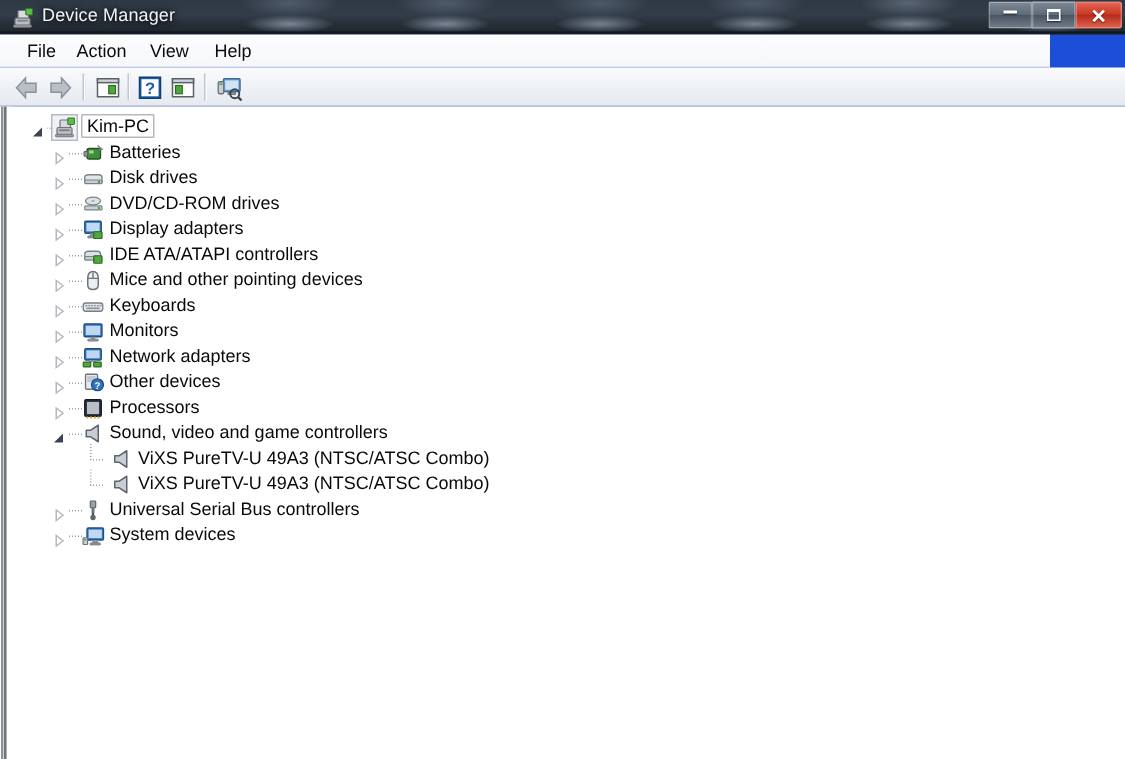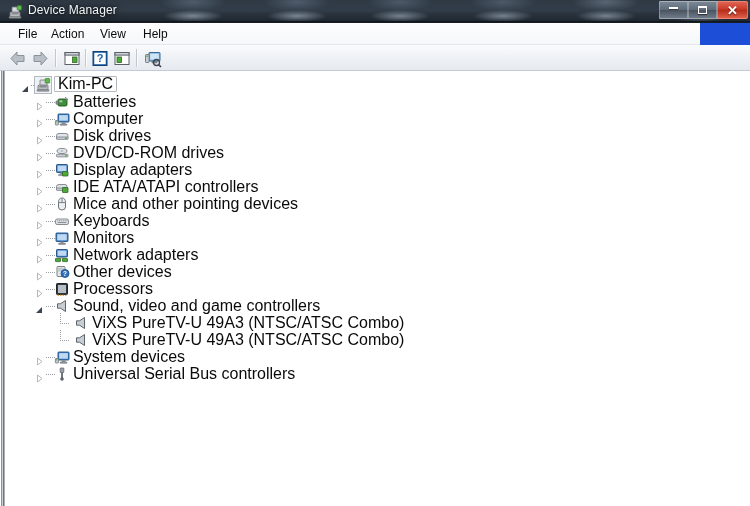--- a/index.html
+++ b/index.html
@@ -190,21 +190,21 @@
 
   .row {
     position: relative;
     height: 17px;
     white-space: nowrap;
     cursor: default;
   }
   .row-label {
     position: absolute;
     top: 1px;
-    font-size: 16px;
+    font-size: 12px;
     color: #0a0a0a;
     white-space: nowrap;
     line-height: 15px;
     text-align: center;
   }
   
   .d0 .twisty { left: 13px; }
   .d0 .node-icon { left: 27px; }
   .d0 .row-label { left: 46px; }
 
@@ -400,39 +400,20 @@
           <svg width="16" height="16" viewBox="0 0 16 16">
             <rect x="4" y="5" width="9" height="7" rx="1.4" fill="#3f8f3a" stroke="#20531d" stroke-width="0.9"></rect>
             <rect x="5.4" y="6.3" width="3" height="2" fill="#9ed498"></rect>
             <rect x="2" y="7" width="2.4" height="3.2" rx="0.5" fill="#8f969d" stroke="#5c6269" stroke-width="0.7"></rect>
             <path d="M11 3 L14 5.5 L12 6" fill="none" stroke="#7d848b" stroke-width="1"></path>
           </svg>
         </span>
         <span class="row-label">Batteries</span>
       </div>
 
-      <div class="row d1">
-        <span class="twisty">
-          <svg width="9" height="9" viewBox="0 0 9 9">
-              <path d="M2.5 1 L7 4.5 L2.5 8 Z" fill="none" stroke="#b3b9c0" stroke-width="1"></path>
-            </svg>
-        </span>
-        <span class="conn-stub"></span>
-        <span class="node-icon">
-          <svg width="16" height="16" viewBox="0 0 16 16">
-            <rect x="4" y="3" width="11" height="8" rx="0.8" fill="#3f7fc4" stroke="#1f4d82" stroke-width="0.9"></rect>
-            <rect x="5.1" y="4.1" width="8.8" height="5.6" fill="#bfd9f2"></rect>
-            <rect x="7.5" y="11" width="4" height="2" fill="#8d949c"></rect>
-            <rect x="6" y="13" width="7" height="1.3" rx="0.4" fill="#9aa1a8" stroke="#646b73" stroke-width="0.5"></rect>
-            <rect x="1.4" y="9.5" width="3" height="4.5" rx="0.5" fill="#c8ced5" stroke="#6c737b" stroke-width="0.8"></rect>
-            <rect x="2" y="10.4" width="1.6" height="0.9" fill="#4fa83a"></rect>
-          </svg>
-        </span>
-        <span class="row-label">Computer</span>
-      </div>
 
       <div class="row d1">
         <span class="twisty">
           <svg width="9" height="9" viewBox="0 0 9 9">
               <path d="M2.5 1 L7 4.5 L2.5 8 Z" fill="none" stroke="#b3b9c0" stroke-width="1"></path>
             </svg>
         </span>
         <span class="conn-stub"></span>
         <span class="node-icon">
           <svg width="16" height="16" viewBox="0 0 16 16">
@@ -656,44 +637,44 @@
 
       <div class="row d1">
         <span class="twisty">
           <svg width="9" height="9" viewBox="0 0 9 9">
               <path d="M2.5 1 L7 4.5 L2.5 8 Z" fill="none" stroke="#b3b9c0" stroke-width="1"></path>
             </svg>
         </span>
         <span class="conn-stub"></span>
         <span class="node-icon">
           <svg width="16" height="16" viewBox="0 0 16 16">
+            <rect x="6.2" y="2" width="3.6" height="4.5" rx="0.5" fill="#9aa1a8" stroke="#5d646c" stroke-width="0.8"></rect>
+            <rect x="7" y="6.3" width="2" height="3.5" fill="#6e757d"></rect>
+            <path d="M8 9.6 L8 12" stroke="#4a5159" stroke-width="1.6"></path>
+            <circle cx="8" cy="13" r="1.8" fill="#5d646c"></circle>
+          </svg>
+        </span>
+        <span class="row-label">Universal Serial Bus controllers</span>
+      </div>
+
+      <div class="row d1">
+        <span class="twisty">
+          <svg width="9" height="9" viewBox="0 0 9 9">
+              <path d="M2.5 1 L7 4.5 L2.5 8 Z" fill="none" stroke="#b3b9c0" stroke-width="1"></path>
+            </svg>
+        </span>
+        <span class="conn-stub"></span>
+        <span class="node-icon">
+          <svg width="16" height="16" viewBox="0 0 16 16">
             <rect x="4" y="3" width="11" height="8" rx="0.8" fill="#3f7fc4" stroke="#1f4d82" stroke-width="0.9"></rect>
             <rect x="5.1" y="4.1" width="8.8" height="5.6" fill="#bfd9f2"></rect>
             <rect x="7.5" y="11" width="4" height="2" fill="#8d949c"></rect>
             <rect x="6" y="13" width="7" height="1.3" rx="0.4" fill="#9aa1a8" stroke="#646b73" stroke-width="0.5"></rect>
             <rect x="1.4" y="9.5" width="3" height="4.5" rx="0.5" fill="#c8ced5" stroke="#6c737b" stroke-width="0.8"></rect>
             <rect x="2" y="10.4" width="1.6" height="0.9" fill="#4fa83a"></rect>
           </svg>
         </span>
         <span class="row-label">System devices</span>
       </div>
 
-      <div class="row d1">
-        <span class="twisty">
-          <svg width="9" height="9" viewBox="0 0 9 9">
-              <path d="M2.5 1 L7 4.5 L2.5 8 Z" fill="none" stroke="#b3b9c0" stroke-width="1"></path>
-            </svg>
-        </span>
-        <span class="conn-stub"></span>
-        <span class="node-icon">
-          <svg width="16" height="16" viewBox="0 0 16 16">
-            <rect x="6.2" y="2" width="3.6" height="4.5" rx="0.5" fill="#9aa1a8" stroke="#5d646c" stroke-width="0.8"></rect>
-            <rect x="7" y="6.3" width="2" height="3.5" fill="#6e757d"></rect>
-            <path d="M8 9.6 L8 12" stroke="#4a5159" stroke-width="1.6"></path>
-            <circle cx="8" cy="13" r="1.8" fill="#5d646c"></circle>
-          </svg>
-        </span>
-        <span class="row-label">Universal Serial Bus controllers</span>
-      </div>
-
     </div>
   </div>
 </div>
 
 </body></html>

